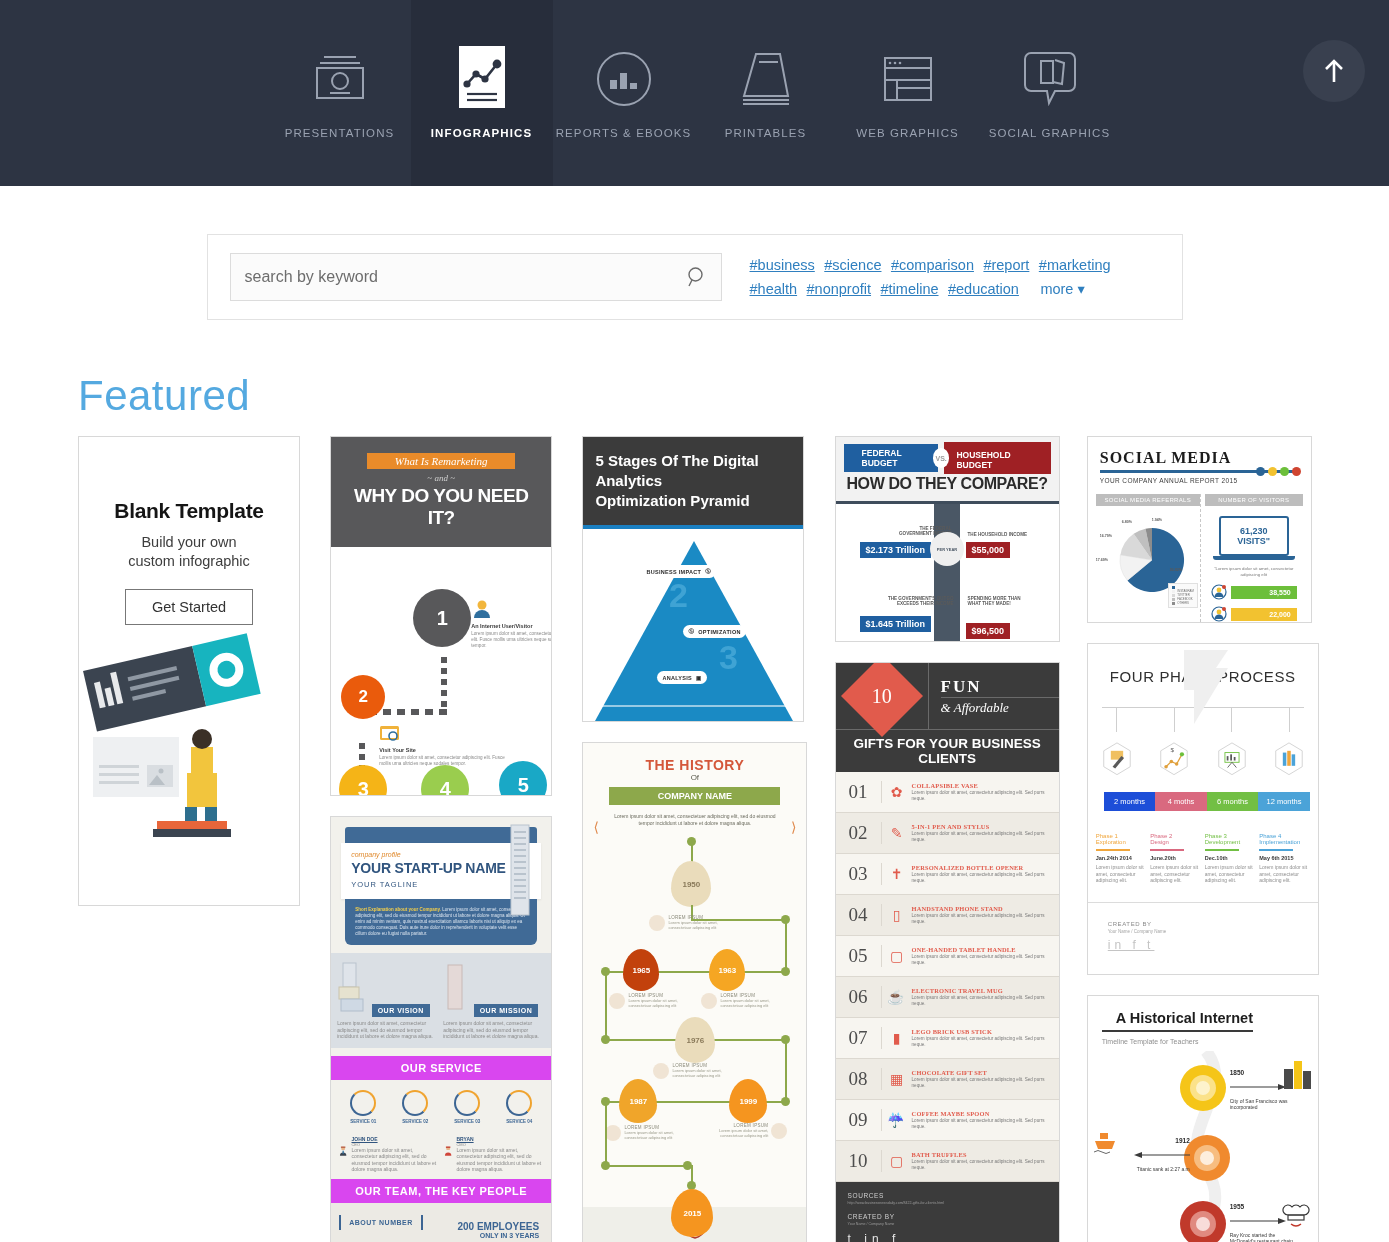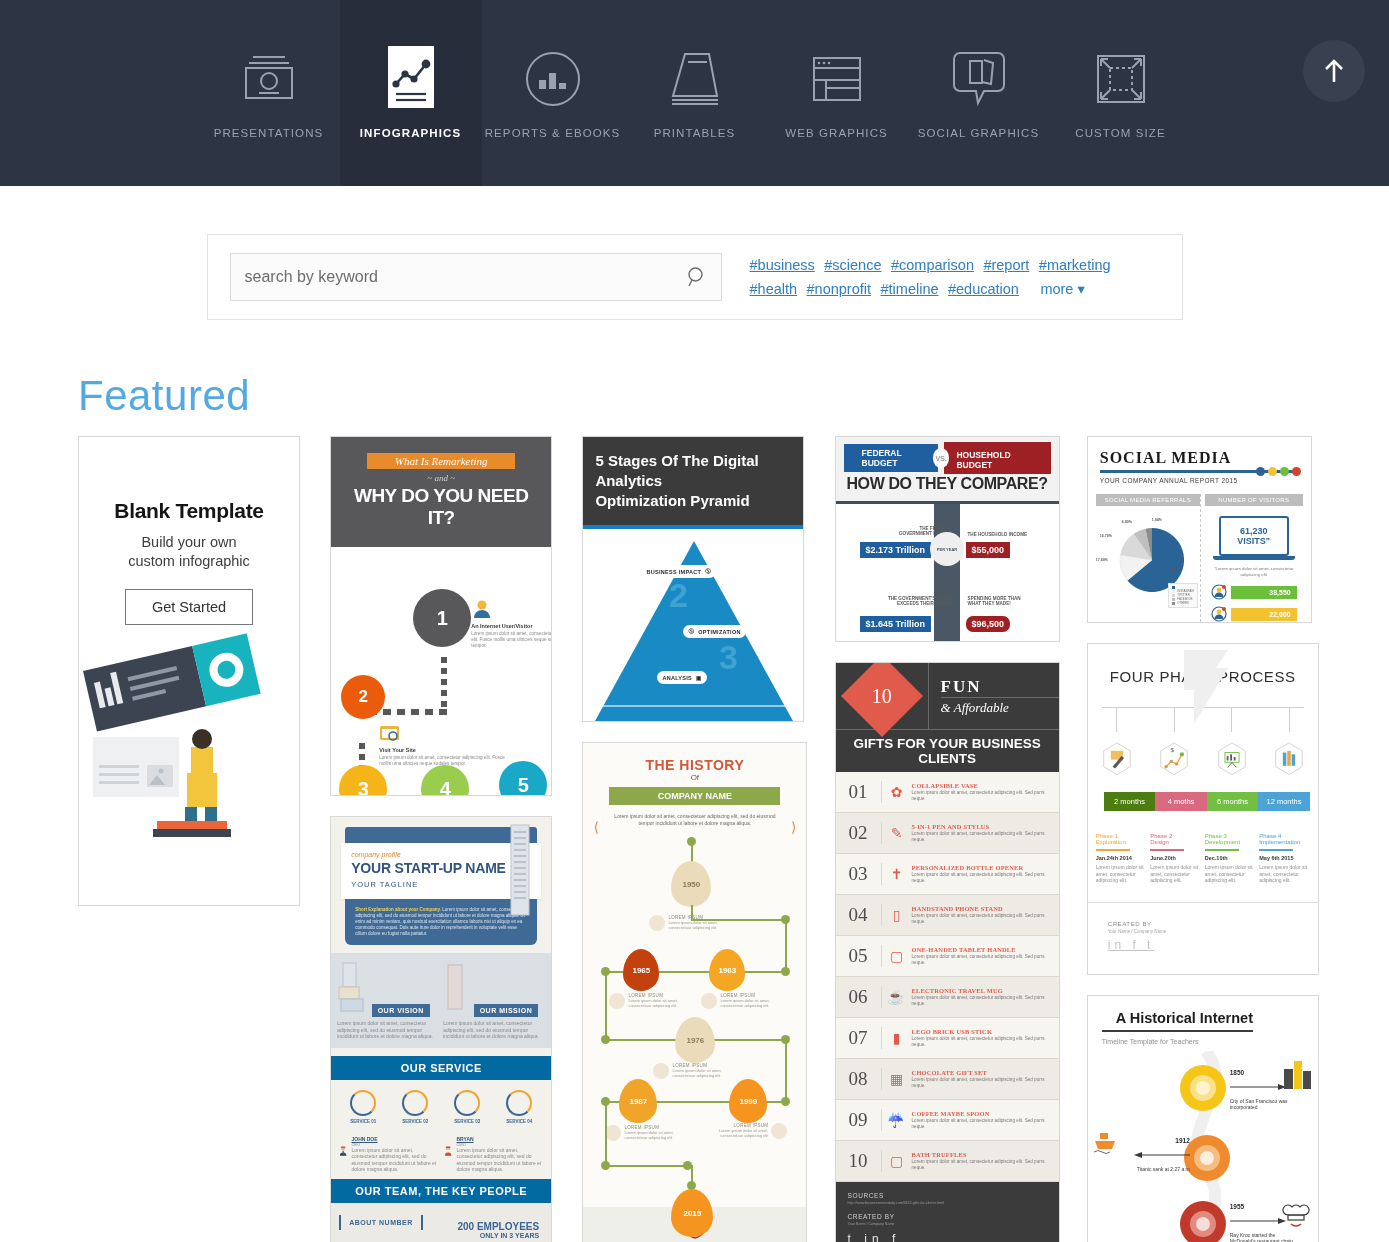--- a/index.html
+++ b/index.html
@@ -112,21 +112,21 @@
   .c2-blue { background:#406a96; margin:0 6px; padding:8px 10px; border-radius:0 0 6px 6px;}
   .c2-blue .hl { color:#f4cf4a; font-weight:bold;}
   .c2-blue p { font-size:4.5px; line-height:6px; color:#dbe5ef;}
   .c2-grey { background:#dadfe4; margin-top:8px; padding:8px 6px; display:flex; gap:4px;}
   .c2-col { flex:1; }
   .c2-arrow {
     background:#406a96; color:#fff; font-size:7px; font-weight:bold;
     padding:3px 6px; letter-spacing:.5px; position:relative; display:inline-block;
   }
   .c2-bar {
-    background:#0369a1; color:#fff; text-align:center; font-size:11px;
+    background:#d946ef; color:#fff; text-align:center; font-size:11px;
     font-weight:bold; padding:6px 0; margin-top:8px; letter-spacing:.5px;
   }
   .c2-services { display:flex; justify-content:space-around; padding:10px 6px 6px; background:#f2f1ec;}
   .c2-circ { width:26px; height:26px; border-radius:50%; border:2px solid #3c6593; border-top-color:#f0a32e; border-right-color:#f0a32e;}
   .c2-slabel { font-size:4.5px; font-weight:bold; color:#3c6593; text-align:center; margin-top:3px;}
   .c2-team { display:flex; gap:6px; padding:6px 8px; background:#f2f1ec;}
   .c2-map { background:#eceae4; padding:8px; position:relative; min-height:140px;}
   .c2-about { border:2px solid #3c6593; border-top:none; border-bottom:none; padding:4px 8px; display:inline-block; font-size:7px; font-weight:bold; color:#3c6593; letter-spacing:.5px;}
   .c2-emp { position:absolute; right:12px; top:18px; text-align:right;}
   .c2-emp .b { font-size:10px; font-weight:bold; color:#3c6593;}
@@ -341,33 +341,20 @@
             <g fill="none" stroke="#9aa2b1" stroke-width="2">
           <path d="M12 6 h38 a6 6 0 0 1 6 6 v26 a6 6 0 0 1 -6 6 h-14 l-6 12 l-2 -12 h-16 a6 6 0 0 1 -6 -6 v-26 a6 6 0 0 1 6 -6 z"></path>
           <rect x="22" y="14" width="12" height="22"></rect>
               <path d="M36 13 L45 16 L43 37 L34 35"></path>
             </g>
           </svg>
       </div>
       <div class="nav-label">SOCIAL GRAPHICS</div>
     </div>
 
-    <div class="nav-item">
-      <div class="nav-icon">
-        <svg width="62" height="62" viewBox="0 0 62 62">
-            <g fill="none" stroke="#9aa2b1" stroke-width="2">
-          <rect x="8" y="8" width="46" height="46"></rect>
-          <rect x="20" y="20" width="22" height="22" stroke-dasharray="3 3"></rect>
-          <path d="M20 20 L11 11 M42 20 L51 11 M20 42 L11 51 M42 42 L51 51"></path>
-          <path d="M11 11 l0 7 M11 11 l7 0 M51 11 l-7 0 M51 11 l0 7 M11 51 l0 -7 M11 51 l7 0 M51 51 l-7 0 M51 51 l0 -7"></path>
-            </g>
-          </svg>
-      </div>
-      <div class="nav-label">CUSTOM SIZE</div>
-    </div>
 
   </div>
 
   <div class="scroll-top">
     <svg width="22" height="26" viewBox="0 0 22 26">
         <g stroke="#ffffff" stroke-width="2.6" fill="none">
       <line x1="11" y1="24" x2="11" y2="4"></line>
           <polyline points="3,11 11,3 19,11"></polyline>
         </g>
       </svg>
@@ -777,21 +764,21 @@
       </div>
       <div class="c9-lbl" style="left:22px; top:92px; width:96px;">
         <span>THE GOVERNMENT'S OUTGO</span><br>
         <span>EXCEEDS THEIR INCOME</span>
       </div>
       <div class="c9-val" style="left:24px; top:112px; background:#1f5fa0;">$1.645 Trillion</div>
       <div class="c9-lbl" style="left:132px; top:92px; text-align:left; width:86px;">
         <span>SPENDING MORE THAN</span><br>
         <span>WHAT THEY MADE!</span>
       </div>
-      <div class="c9-val" style="left:130px; top:112px; background:#9f2024;border-radius:7px;">$96,500</div>
+      <div class="c9-val" style="left:130px; top:119px; background:#9f2024;">$96,500</div>
     </div>
   </div>
 
   
   <div class="card w225 c4">
     <div class="c4-head">
       <div class="c4-dia">
         <div class="c4-diamond">
             <span>10</span>
           </div>
@@ -1023,21 +1010,21 @@
       <div class="hex">
           <svg viewBox="0 0 34 38">
             <polygon points="17,1 32,10 32,28 17,37 2,28 2,10" fill="#fff" stroke="#cfcfcf"></polygon>
             <rect x="10" y="12" width="4" height="15" fill="#4ba3d8"></rect>
             <rect x="15" y="10" width="4" height="17" fill="#f0a63c"></rect>
             <rect x="20" y="14" width="4" height="13" fill="#4ba3d8"></rect>
           </svg>
         </div>
     </div>
     <div class="c5-bars">
-      <div class="c5-bar" style="background:#4d7c0f;margin-left:8px;">2 months</div>
+      <div class="c5-bar" style="background:#1d4ed8;margin-left:8px;">2 months</div>
       <div class="c5-bar" style="background:#d9697f;">4 moths</div>
       <div class="c5-bar" style="background:#72bf44;">6 months</div>
       <div class="c5-bar" style="background:#4ba3d8;">12 months</div>
     </div>
     <div class="c5-phases">
       <div class="c5-ph">
         <div class="n" style="color:#f0a63c;"><span>Phase 1</span><br><span>Exploration</span></div>
         <div class="u" style="background:#f0a63c;"></div>
         <div class="d">Jan.24th 2014</div>
         <div class="p">Lorem ipsum dolor sit amet, consectetur adipiscing elit.</div>

